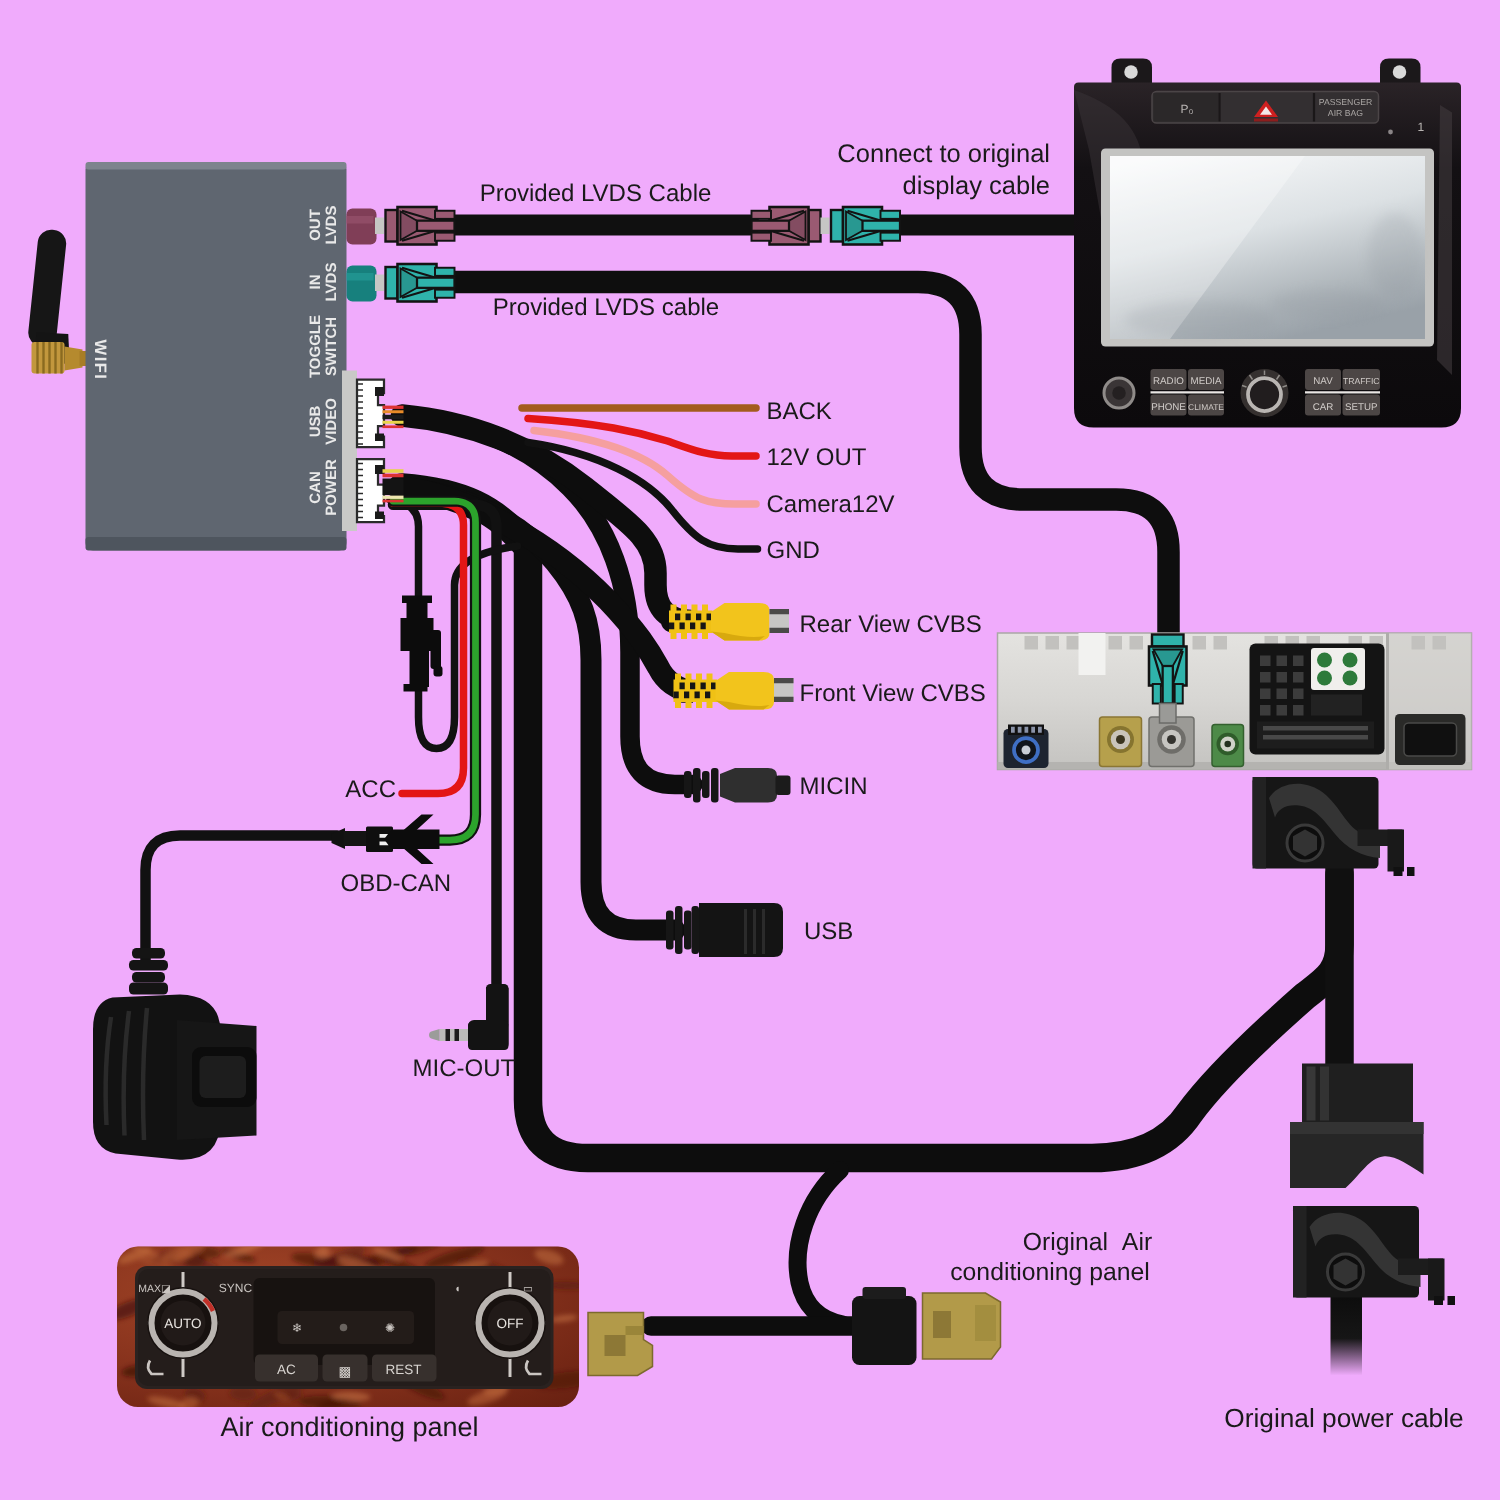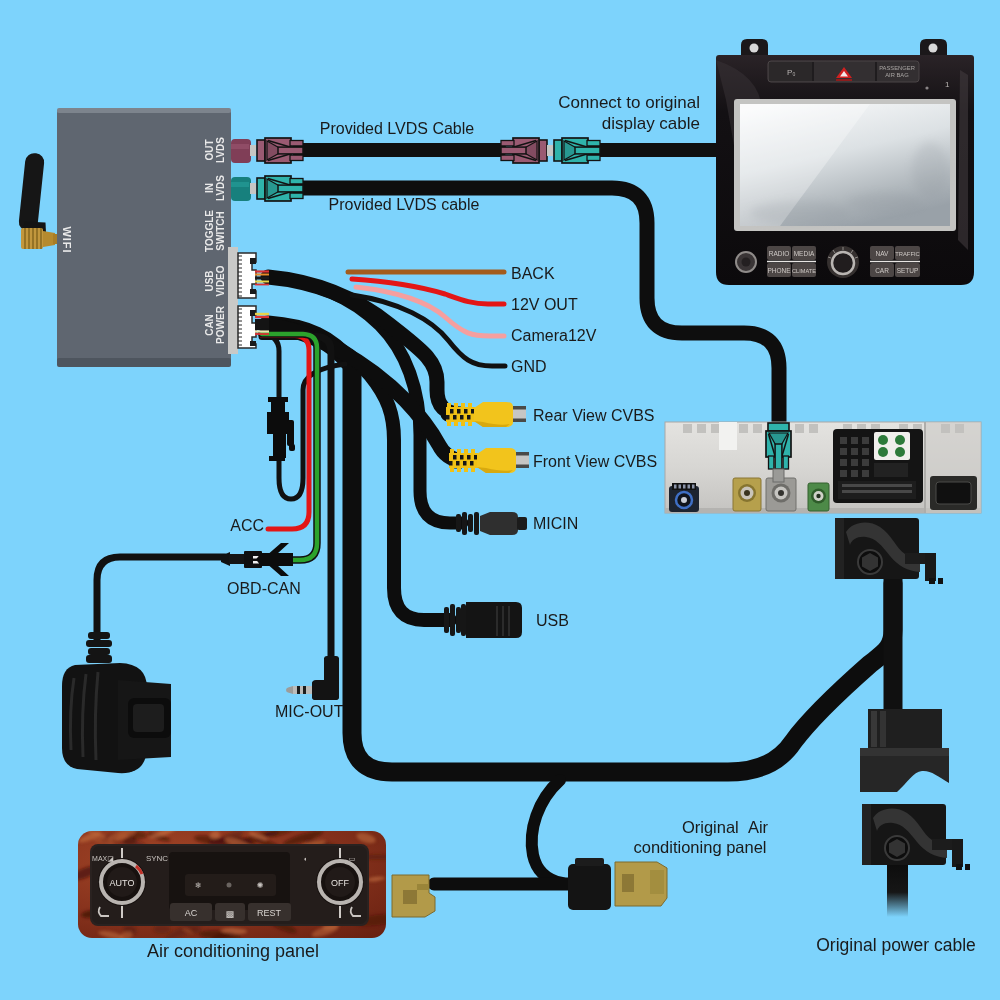--- a/index.html
+++ b/index.html
@@ -1,16 +1,16 @@
 <!DOCTYPE html>
 <html><head>
 <meta charset="utf-8">
 <style>
   html,body{margin:0;padding:0;background:#ffffff;}
-  #stage{position:relative;width:1000px;height:1000px;background:#7dd3fc;overflow:hidden;
+  #stage{position:relative;width:1000px;height:1000px;background:#f0abfc;overflow:hidden;
          font-family:"Liberation Sans", sans-serif;}
   svg{position:absolute;left:0;top:0;}
 </style>
 </head>
 <body>
 <div id="stage">
 <svg width="1000" height="1000" viewBox="0 0 1000 1000">
 <defs>
   <linearGradient id="screenG" x1="0.15" y1="0" x2="0.55" y2="1">
     <stop offset="0" stop-color="#f9fafb"></stop>

